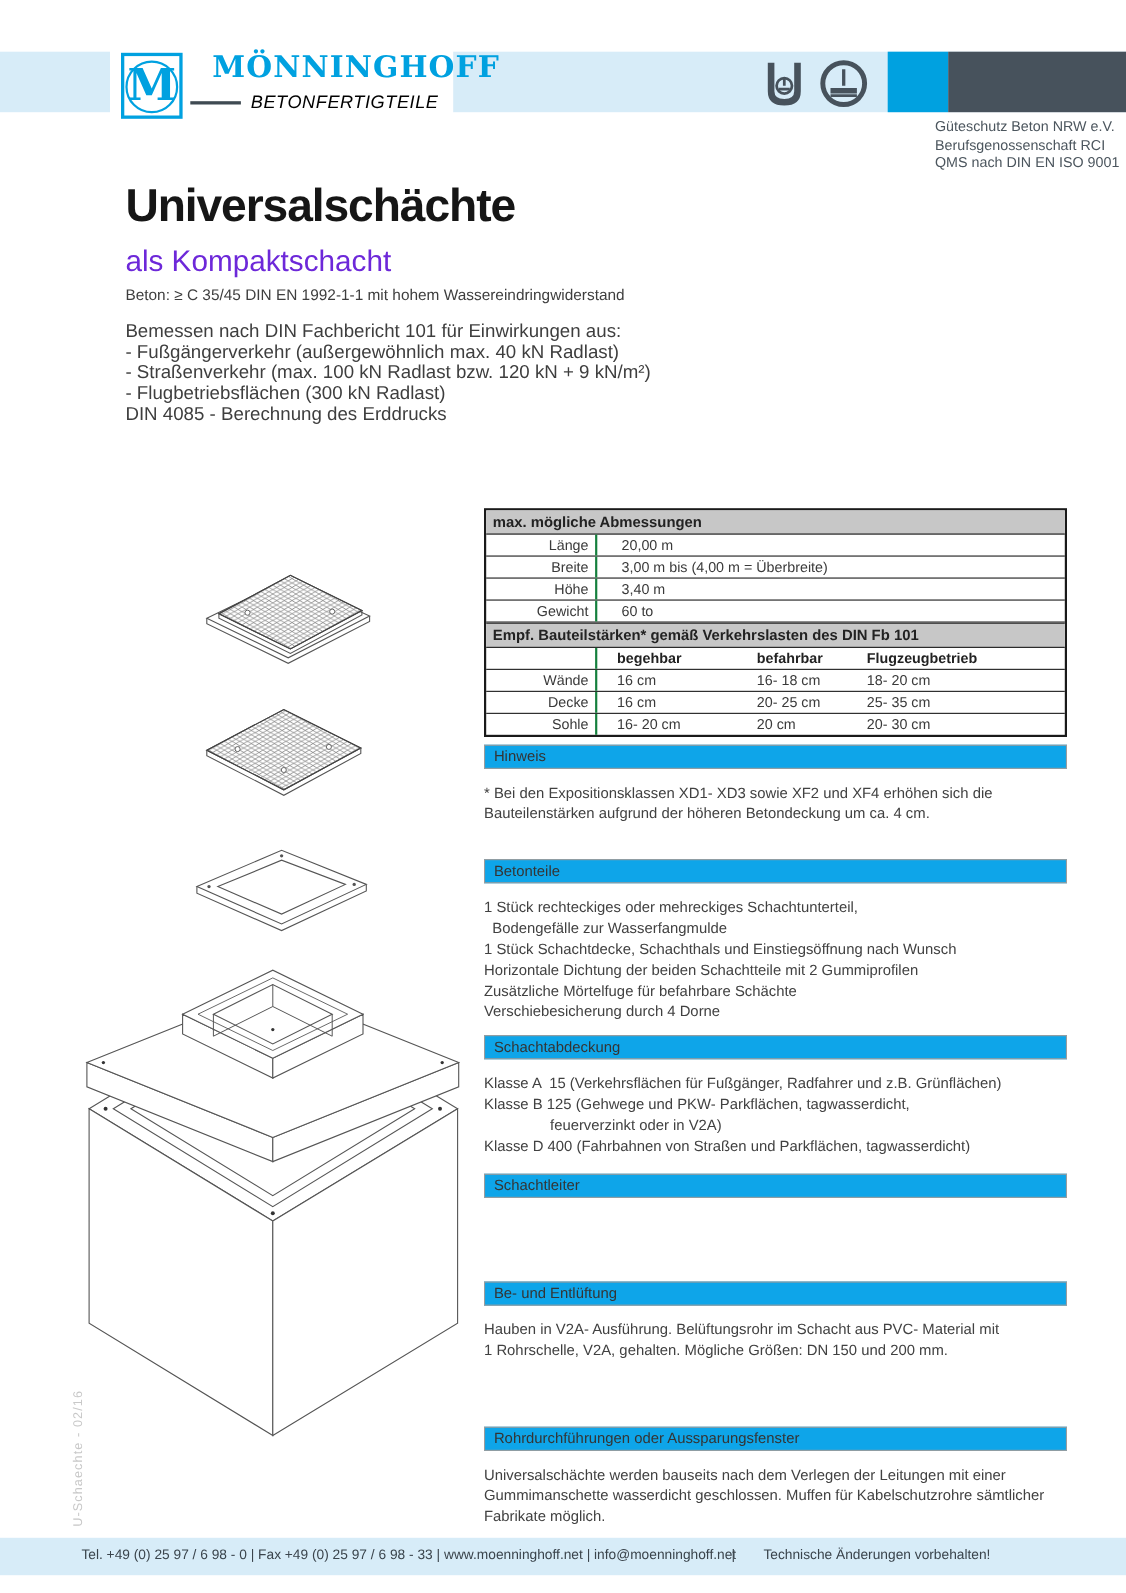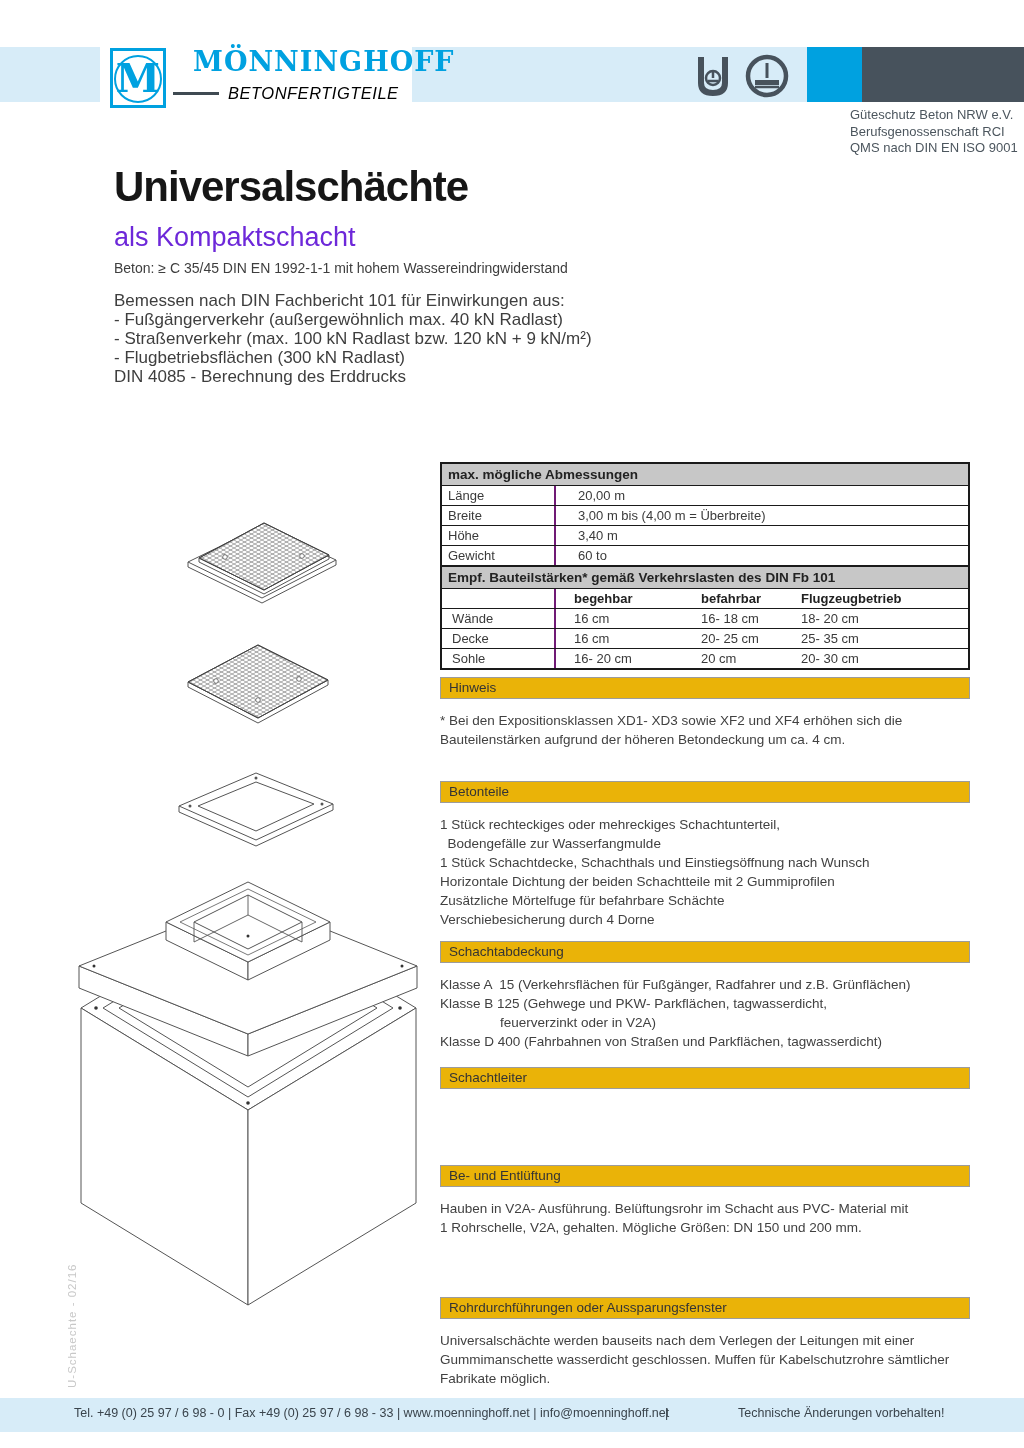--- a/index.html
+++ b/index.html
@@ -30,40 +30,40 @@
   .intro-beton { position:absolute; left:114px; top:260px; font-size:14px; color:#3e3e3e; }
   .intro-block { position:absolute; left:114px; top:291px; font-size:17px; line-height:19px; color:#3e3e3e; }
   .pre { white-space:pre-wrap; }
   
   .tbl { position:absolute; left:440px; top:462px; width:530px; border:2px solid #1a1a1a;
     box-sizing:border-box; font-size:13px; color:#3a3a3a; }
   .tbl-h { background:#c7c7c7; font-weight:bold; font-size:13.5px; padding:3px 6px;
     border-bottom:1px solid #1a1a1a; color:#222; }
   .tbl-row { display:flex; border-bottom:1px solid #1a1a1a; }
   .tbl-row.last { border-bottom:none; }
-  .cell-label { width:114px; border-right:2px solid #701a75; padding:2px 6px; box-sizing:border-box; }
+  .cell-label { width:101px; border-right:2px solid #15803d; padding:2px 6px; box-sizing:border-box;text-align:right; }
   .cell-label.ind { padding-left:10px; }
   .cell-value { flex:1; padding:2px 6px 2px 22px; }
   .cols { display:flex; flex:1; }
   .c1 { width:145px; padding:2px 0 2px 18px; box-sizing:border-box; }
   .c2 { width:100px; padding:2px 0; box-sizing:border-box; }
   .c3 { flex:1; padding:2px 0; box-sizing:border-box; }
   .bold { font-weight:bold; color:#222; }
   
   .section { position:absolute; left:440px; width:530px; }
-  .sec-bar { background:#eab308; border:1px solid #9c9c9c; box-sizing:border-box;
+  .sec-bar { background:#0ea5e9; border:1px solid #9c9c9c; box-sizing:border-box;
     height:22px; line-height:20px; padding:0 8px; font-size:13.5px; color:#343434; }
   .sec-body { margin-top:12px; font-size:13.5px; line-height:19px; color:#414141; }
   
   .drawing { position:absolute; }
   
   .footer-band { position:absolute; left:0; top:1398px; width:1024px; height:34px; background:#d7ecf8; }
   .footer-contact { position:absolute; left:74px; top:1406px; font-size:12.5px; color:#3a444c; }
   .footer-sep { position:absolute; left:665px; top:1406px; font-size:12.5px; color:#3a444c; }
-  .footer-note { position:absolute; left:694px; top:1406px; font-size:12.5px; color:#3a444c;margin-left:44px; }
+  .footer-note { position:absolute; left:694px; top:1406px; font-size:12.5px; color:#3a444c; }
   .side-note { position:absolute; left:66px; top:1238px; height:150px;
     writing-mode:vertical-rl; transform:rotate(180deg); font-size:11.5px; letter-spacing:1px; color:#c8c8c8; }
 </style>
 </head>
 <body>
 
 <div class="page">
 
   <div class="band"></div>
   <div class="band-cyan"></div>

